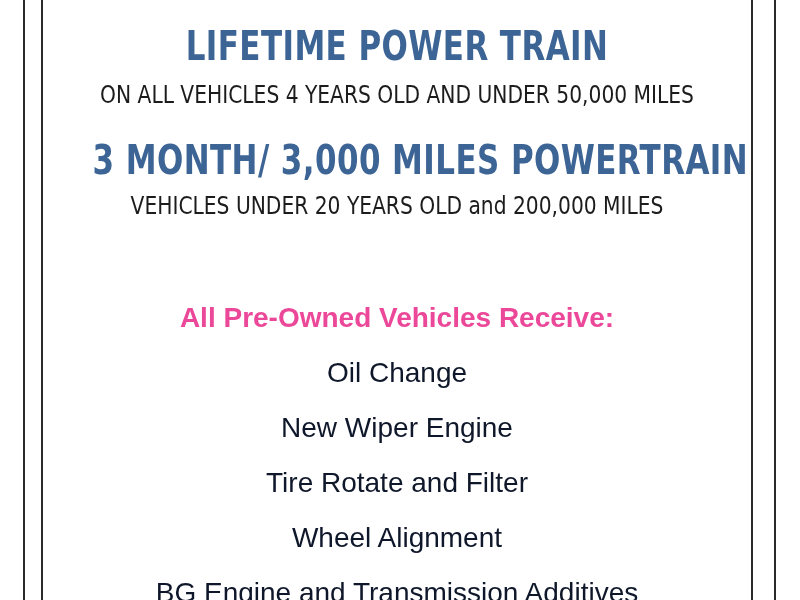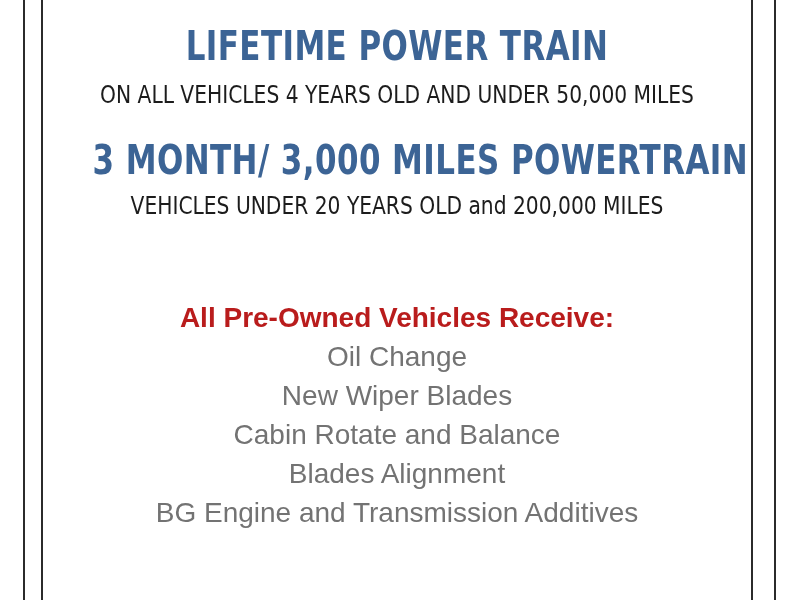--- a/index.html
+++ b/index.html
@@ -73,39 +73,39 @@
   .subhead-2 { position: absolute; top: 193px; left: 0; width: 708px; }
 
   
   .services {
     position: absolute;
     top: 298px;
     left: 0;
     width: 708px;
   }
   .services-title {
-    color: #b91c1c;
+    color: #ec4899;
     font-weight: 700;
     font-size: 28px;
     line-height: 39px;
     white-space: nowrap;
     margin: 0;
   }
   .service-list {
     list-style: none;
     margin: 0;
     padding: 0;
   }
   .service-item {
-    color: #737373;
+    color: #0f172a;
     font-weight: 400;
     font-size: 28px;
     line-height: 39px;
     white-space: nowrap;
-    margin: 0;
+    margin: 16px;
   }
 </style>
 </head>
 <body>
 
 <div id="page">
 
   <div class="rule rule-left-outer"></div>
   <div class="rule rule-left-inner"></div>
   <div class="rule rule-right-inner"></div>
@@ -119,21 +119,21 @@
 
     <div class="headline headline-2">3 MONTH/ 3,000 MILES POWERTRAIN</div>
 
     <div class="subhead subhead-2">VEHICLES UNDER 20 YEARS OLD and 200,000 MILES</div>
 
     <div class="services">
       <div class="services-title">All Pre-Owned Vehicles Receive:</div>
 
       <ul class="service-list">
         <li class="service-item">Oil Change</li>
-        <li class="service-item">New Wiper Blades</li>
-        <li class="service-item">Cabin Rotate and Balance</li>
-        <li class="service-item">Blades Alignment</li>
+        <li class="service-item">New Wiper Engine</li>
+        <li class="service-item">Tire Rotate and Filter</li>
+        <li class="service-item">Wheel Alignment</li>
         <li class="service-item">BG Engine and Transmission Additives</li>
       </ul>
     </div>
 
   </div>
 </div>
 
 </body></html>

